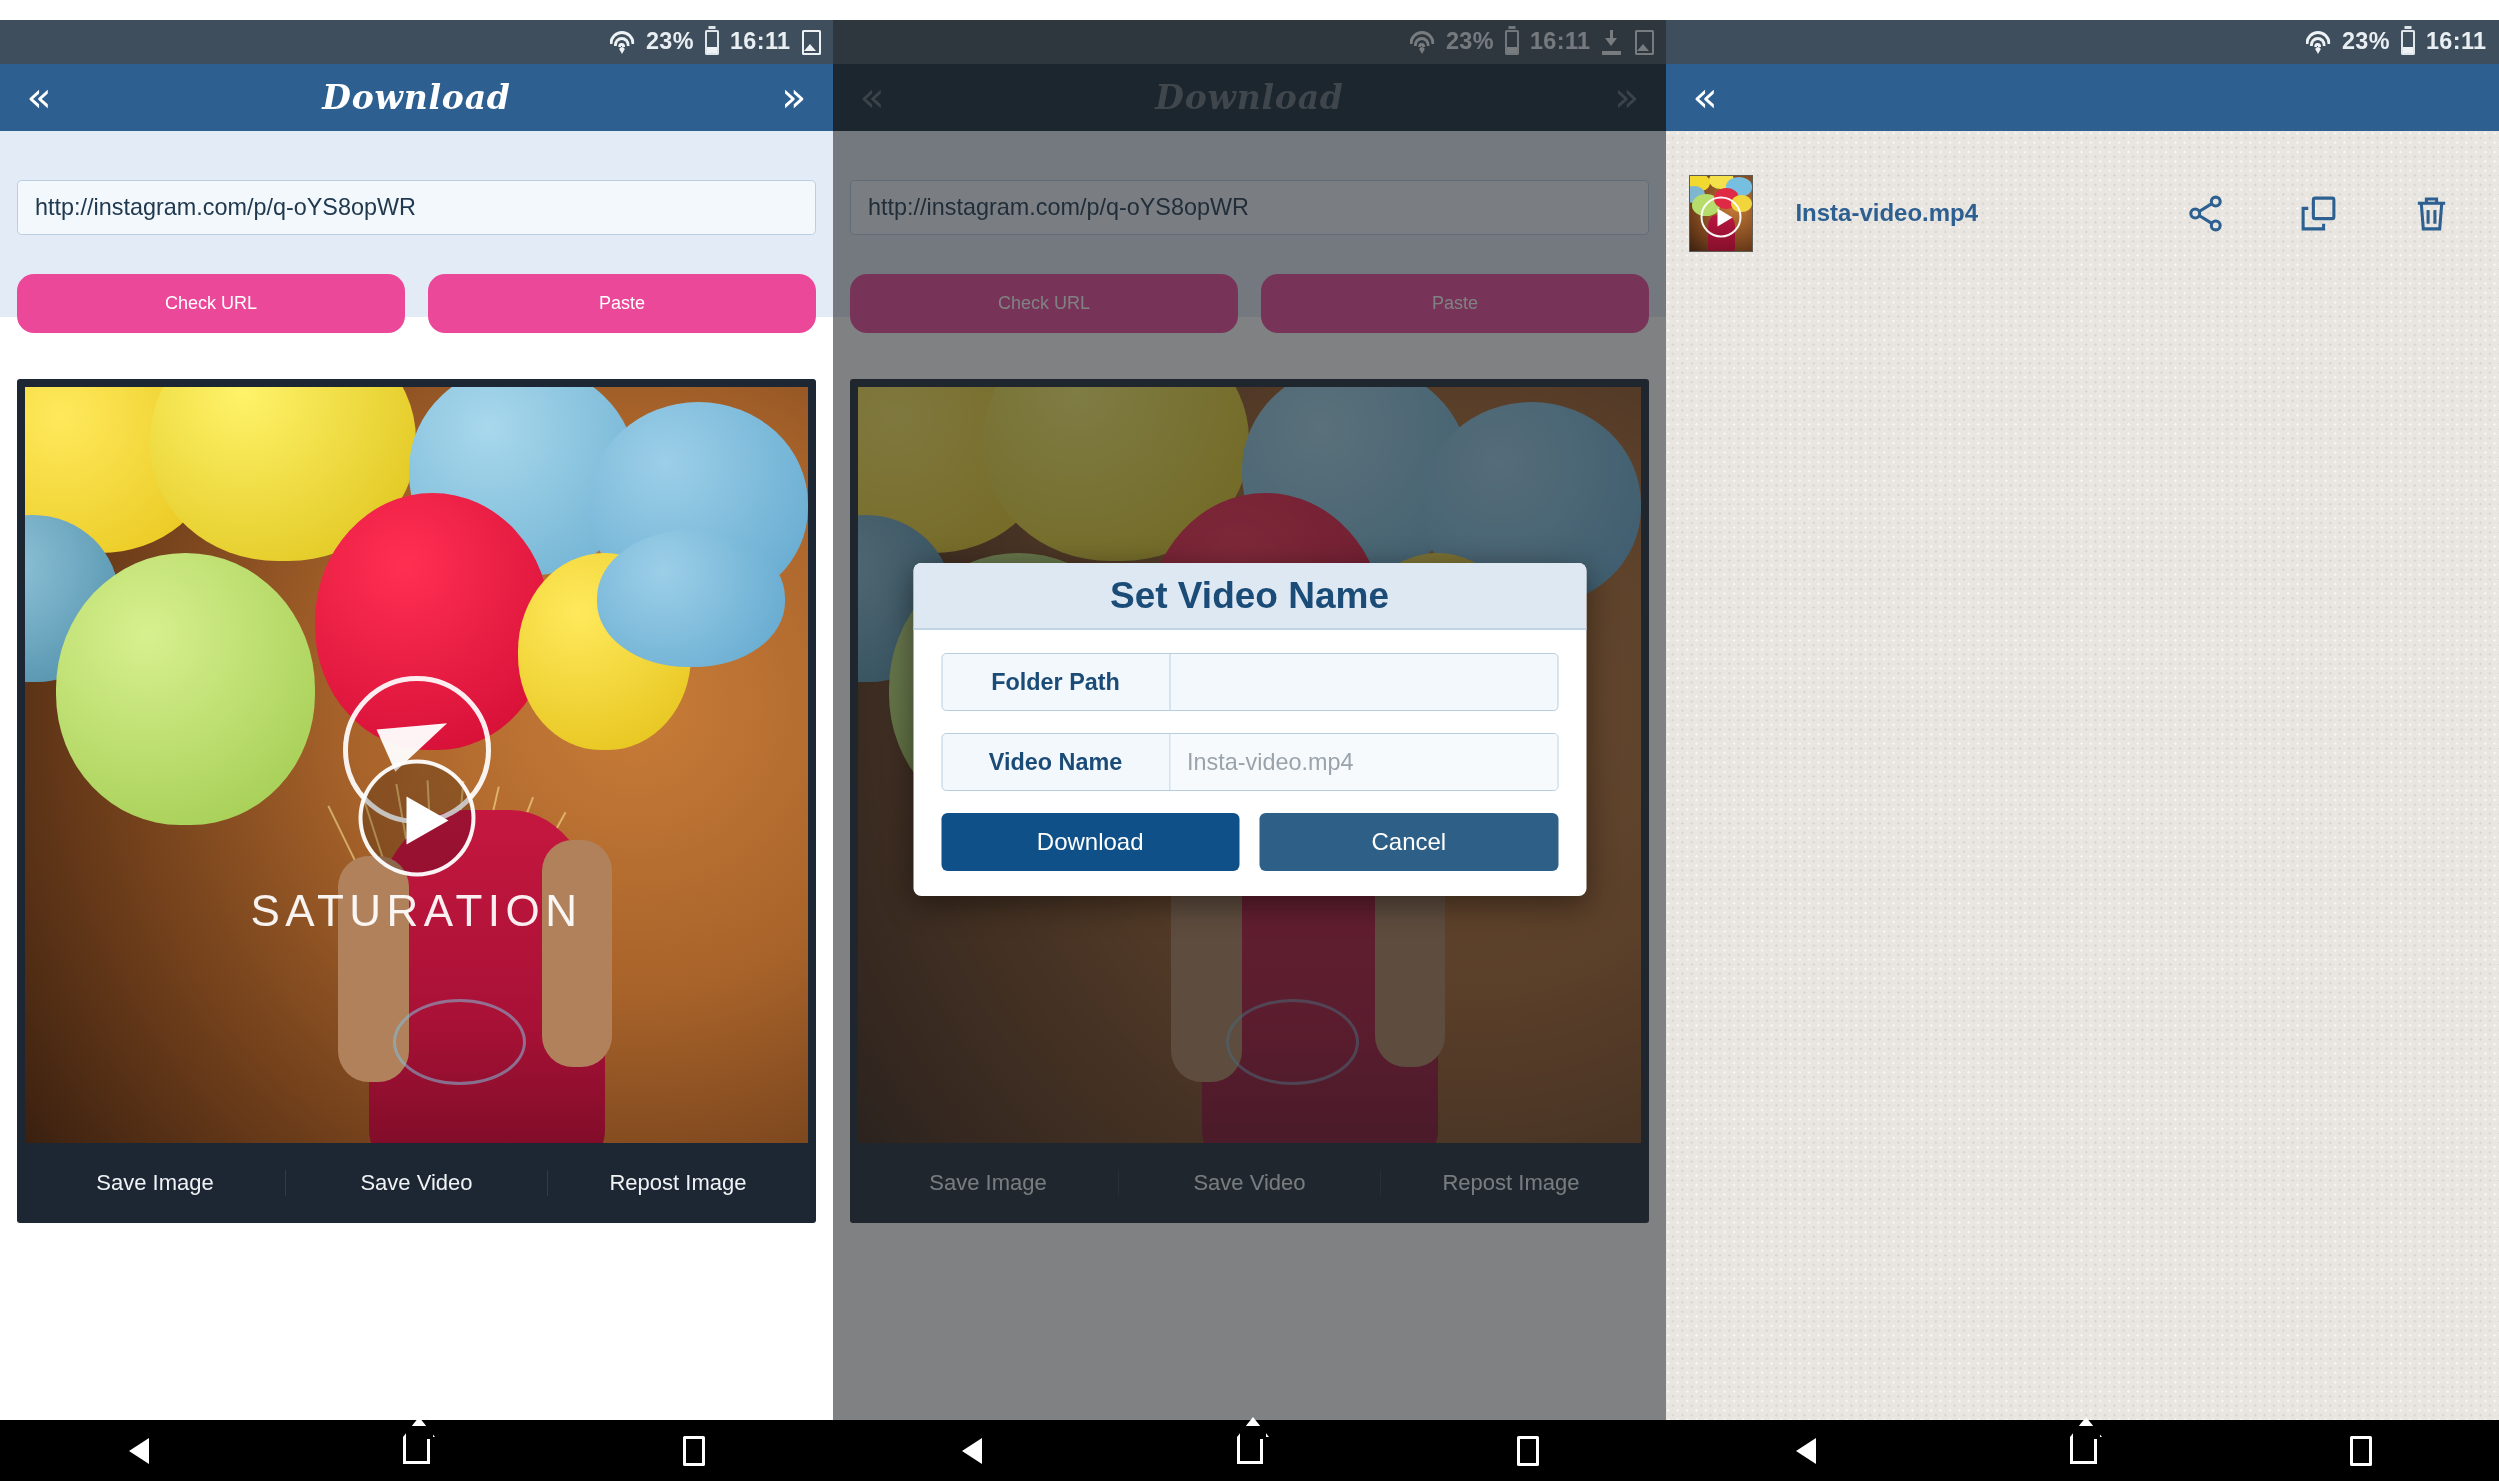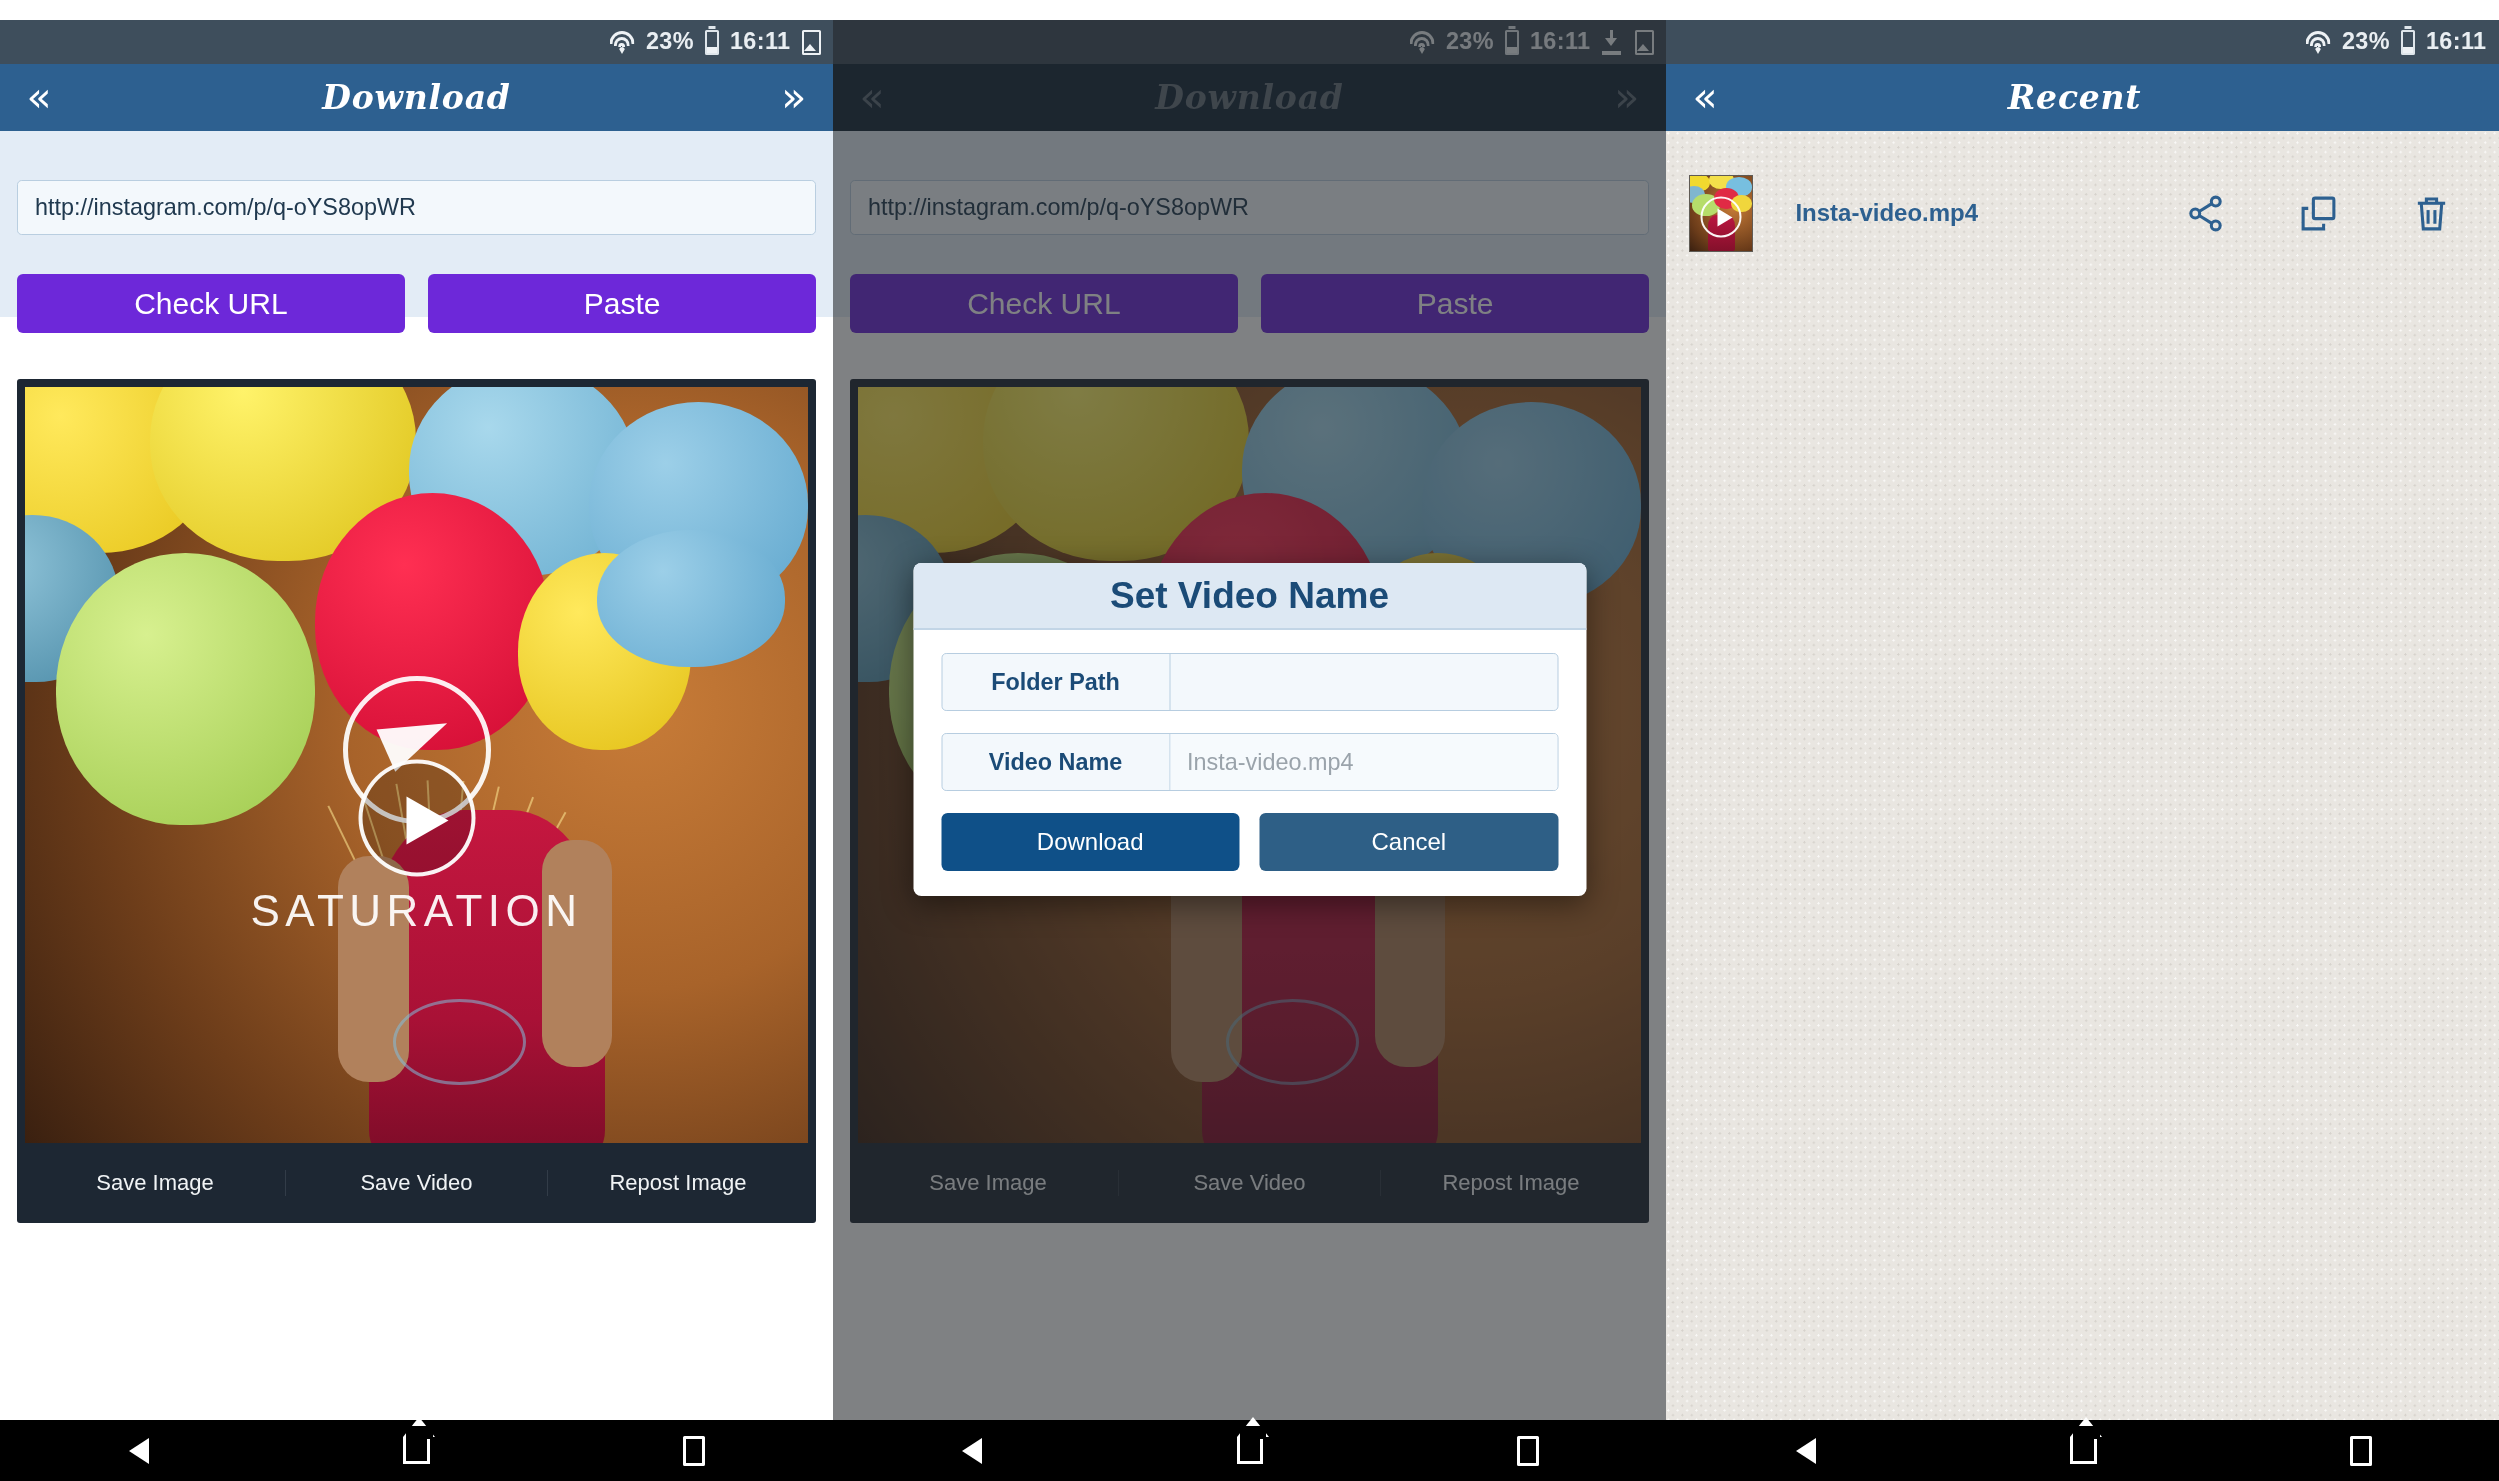--- a/index.html
+++ b/index.html
@@ -57,22 +57,22 @@
   .appbar.dark .app-title { color:#66727d; }
 
   
   .dl-top { position:absolute; top:111px; left:0; width:100%; height:186px; background:#e3ecf6; }
   .url-field { position:absolute; top:160px; left:17px; width:calc(100% - 34px); height:55px;
                background:#f3f8fc; border:1.6px solid #b9cee0; border-radius:4.7px;
                display:flex; align-items:center; padding-left:17px;
                font-size:23.4px; color:#20394f; }
   .btn-row { position:absolute; top:254px; left:17px; width:calc(100% - 34px); height:59px;
              display:flex; gap:23.4px; }
-  .btn { flex:1; background:#6d28d9; border-radius:6px; color:#fff;
-         display:flex; align-items:center; justify-content:center; font-size:30px; cursor:pointer; }
+  .btn { flex:1; background:#ec4899; border-radius:17px; color:#fff;
+         display:flex; align-items:center; justify-content:center; font-size:18px; cursor:pointer; }
 
   .media-card { position:absolute; top:359px; left:17px; width:calc(100% - 34px);
                 background:#1d2733; border-radius:3px; padding:7.8px 7.8px 0 7.8px; }
   .media-img { position:relative; width:100%; height:756px; overflow:hidden;
                background:#7a4a22; }
   .actions { height:80px; display:flex; align-items:center; }
   .actions > div { flex:1; text-align:center; color:#f0f3f5; font-size:22px; cursor:pointer;
                    border-right:1.6px solid #323c48; }
   .actions > div:last-child { border-right:none; }
 
@@ -331,21 +331,20 @@
         <span class="sb-txt">23%</span>
         <span class="batt">
             <i></i>
           </span>
         <span class="sb-txt">16:11</span>
       </div>
     </div>
 
     <div class="appbar">
       <span class="chev">«</span>
-      <span class="app-title">Recent</span>
       <span style="width:94px"></span>
     </div>
 
     <div class="recent-body">
       <div class="recent-row">
         <div class="thumb">
           <div style="position:absolute;inset:0;background:radial-gradient(circle at 70% 40%,#c87c38,#6d3d1a 70%,#3a2010);"></div>
           <div class="balloon" style="left:-10%;top:-4%;width:42%;height:26%;background:#f1d92f;"></div>
           <div class="balloon" style="left:30%;top:-6%;width:40%;height:24%;background:#f3e04a;"></div>
           <div class="balloon" style="left:58%;top:2%;width:42%;height:26%;background:#77bfe0;"></div>

